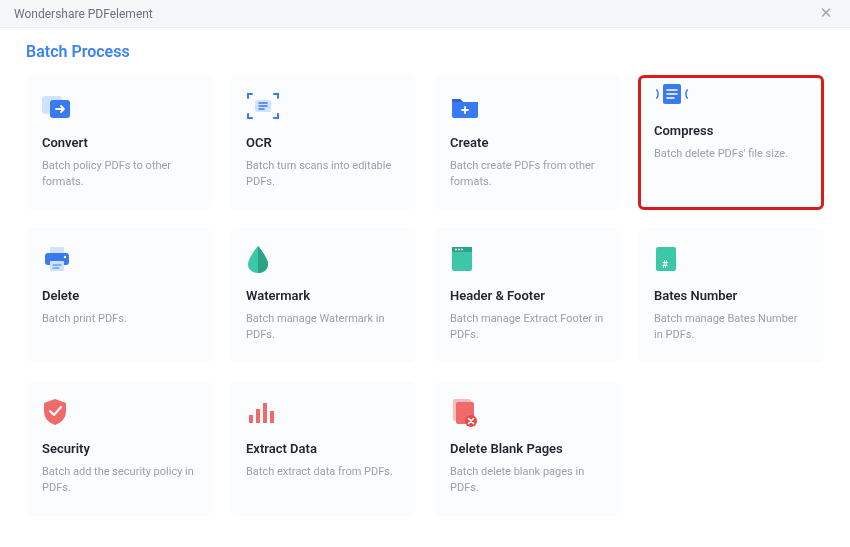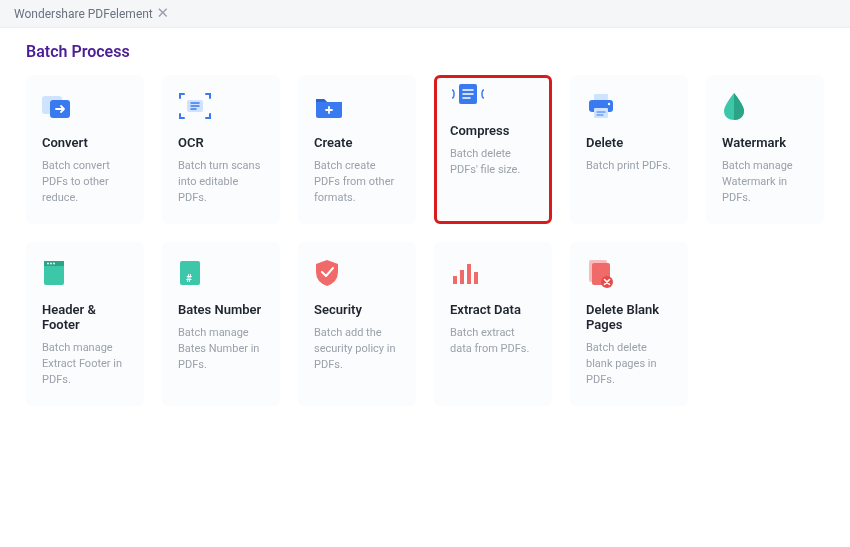--- a/index.html
+++ b/index.html
@@ -8,20 +8,21 @@
       background: #ffffff;
       width: 850px;
       height: 547px;
       overflow: hidden;
     }
     .titlebar {
       height: 28px;
       background: #f5f6f8;
       display: flex;
       align-items: center;
+      justify-content: space-between;
       padding: 0 14px;
       border-bottom: 1px solid #eceef0;
     }
     .titlebar-title {
       font-size: 12px;
       color: #6b7280;
     }
     .close-btn {
       font-size: 15px;
       color: #9ca3af;
@@ -29,26 +30,26 @@
       width: 20px;
       text-align: center;
       line-height: 1;
     }
     .content {
       padding: 14px 26px 0 26px;
     }
     .page-heading {
       font-size: 16px;
       font-weight: 600;
-      color: #4c1d95;
+      color: #3b82f6;
       margin-bottom: 14px;
     }
     .grid {
       display: grid;
-      grid-template-columns: repeat(6, 1fr);
+      grid-template-columns: repeat(4, 1fr);
       gap: 18px;
     }
     .card {
       background: #fbfcfd;
       border-radius: 6px;
       padding: 16px 16px 18px 16px;
       cursor: pointer;
       min-height: 135px;
     }
     .card.highlighted {
@@ -88,21 +89,21 @@
 
     <div class="card">
       <div class="card-icon">
         <svg width="30" height="28" viewBox="0 0 30 28">
           <rect x="0" y="4" width="20" height="18" rx="3" fill="#cfe3ff"></rect>
           <rect x="8" y="8" width="20" height="18" rx="3" fill="#3a7af1"></rect>
           <path d="M14 17 L22 17 M19 14 L22 17 L19 20" stroke="#fff" stroke-width="1.8" fill="none" stroke-linecap="round" stroke-linejoin="round"></path>
         </svg>
       </div>
       <div class="card-title">Convert</div>
-      <div class="card-desc">Batch convert PDFs to other reduce.</div>
+      <div class="card-desc">Batch policy PDFs to other formats.</div>
     </div>
 
     <div class="card">
       <div class="card-icon">
         <svg width="34" height="28" viewBox="0 0 34 28">
           <path d="M6 2 L2 2 L2 6 M28 2 L32 2 L32 6 M6 26 L2 26 L2 22 M28 26 L32 26 L32 22" stroke="#3a7af1" stroke-width="2" fill="none" stroke-linecap="round"></path>
           <rect x="9" y="8" width="16" height="12" rx="2" fill="#cfe3ff"></rect>
           <path d="M13 11 L21 11 M13 14 L21 14 M13 17 L18 17" stroke="#3a7af1" stroke-width="1.5" stroke-linecap="round"></path>
         </svg>
       </div>

